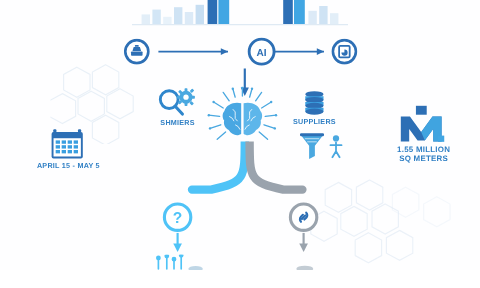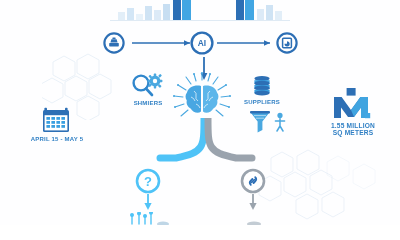--- a/index.html
+++ b/index.html
@@ -96,21 +96,21 @@
     <svg width="22" height="22" viewBox="0 0 22 22">
       <circle cx="11" cy="11" r="9.6" fill="#ffffff" stroke="#2d6fb5" stroke-width="2.2"></circle>
       <g fill="#2d6fb5">
         <rect x="6.2" y="11" width="9.6" height="3.4" rx="0.6"></rect>
         <path d="M7.4 10.6 L8.4 7.2 L13.6 7.2 L14.6 10.6 Z"></path>
         <rect x="9.4" y="5.4" width="3.2" height="1.6" rx="0.5"></rect>
       </g>
     </svg>
   </div>
 
-  <div class="abs" style="left:190px;top:31px;width:24px;height:24px;">
+  <div class="abs" style="left:206px;top:31px;width:24px;height:24px;">
     <svg width="24" height="24" viewBox="0 0 24 24">
       <circle cx="12" cy="12" r="10.4" fill="#ffffff" stroke="#2d6fb5" stroke-width="2.4"></circle>
       <text x="12" y="15.4" text-anchor="middle" font-family="Liberation Sans, sans-serif" font-size="8.4" font-weight="700" fill="#2d6fb5">AI</text>
     </svg>
   </div>
 
   <div class="abs" style="left:276px;top:32px;width:22px;height:22px;">
     <svg width="22" height="22" viewBox="0 0 22 22">
       <circle cx="11" cy="11" r="9.6" fill="#ffffff" stroke="#2d6fb5" stroke-width="2.2"></circle>
       <g>

